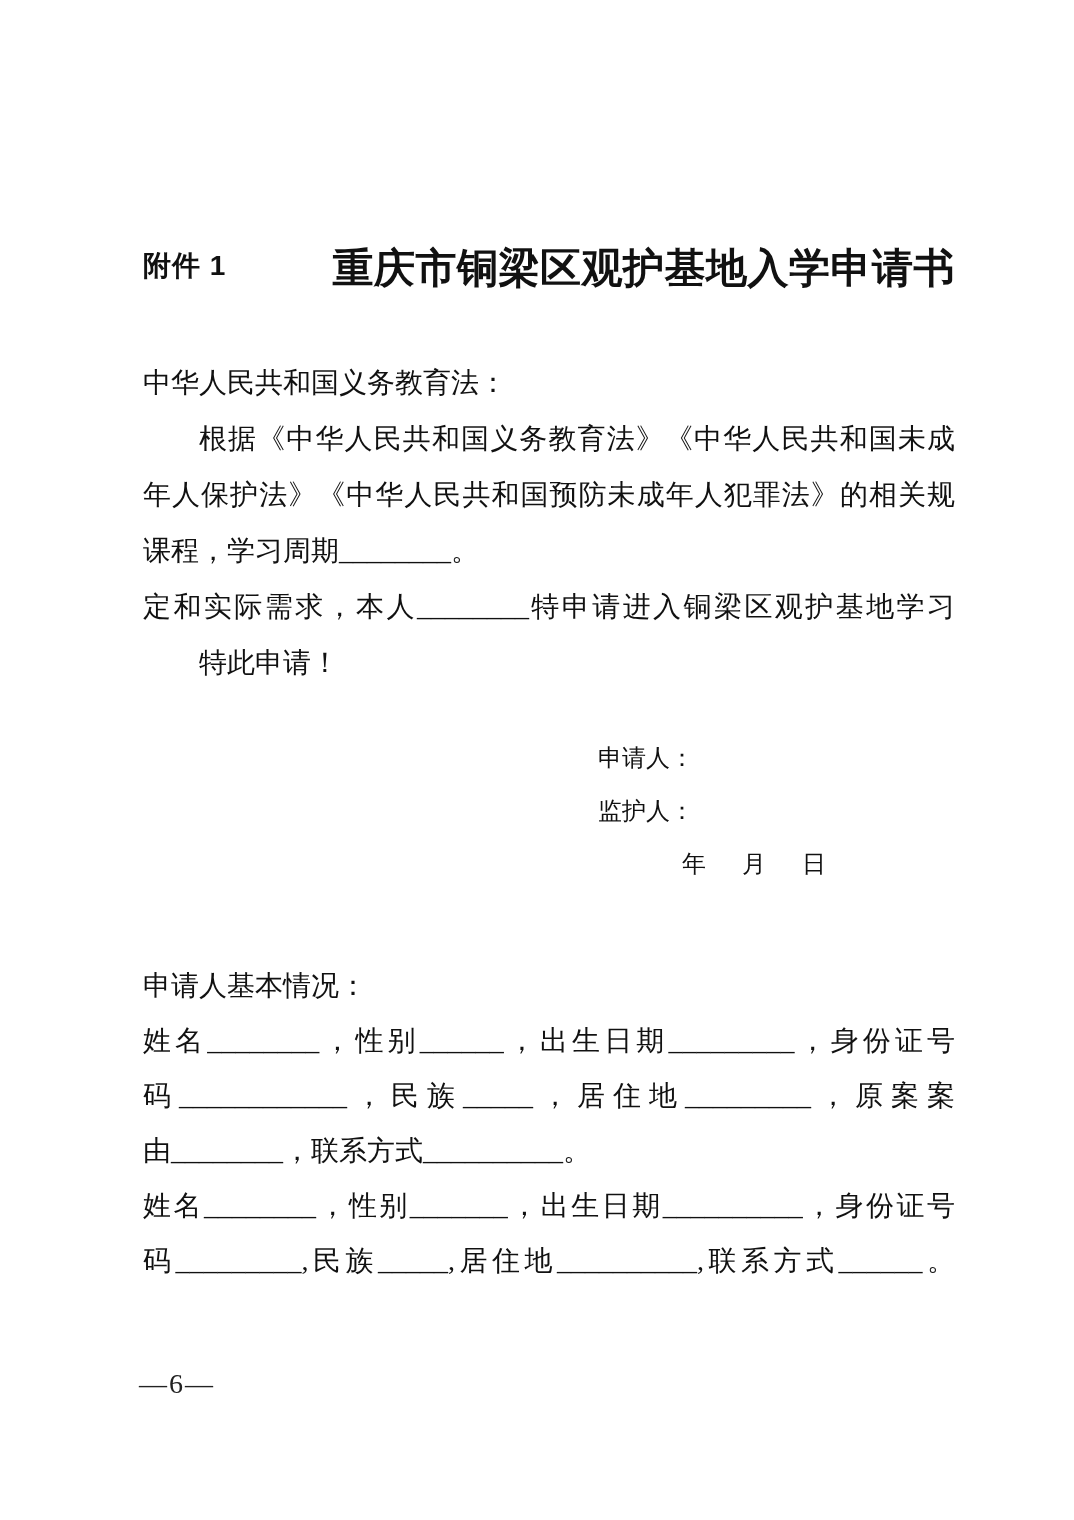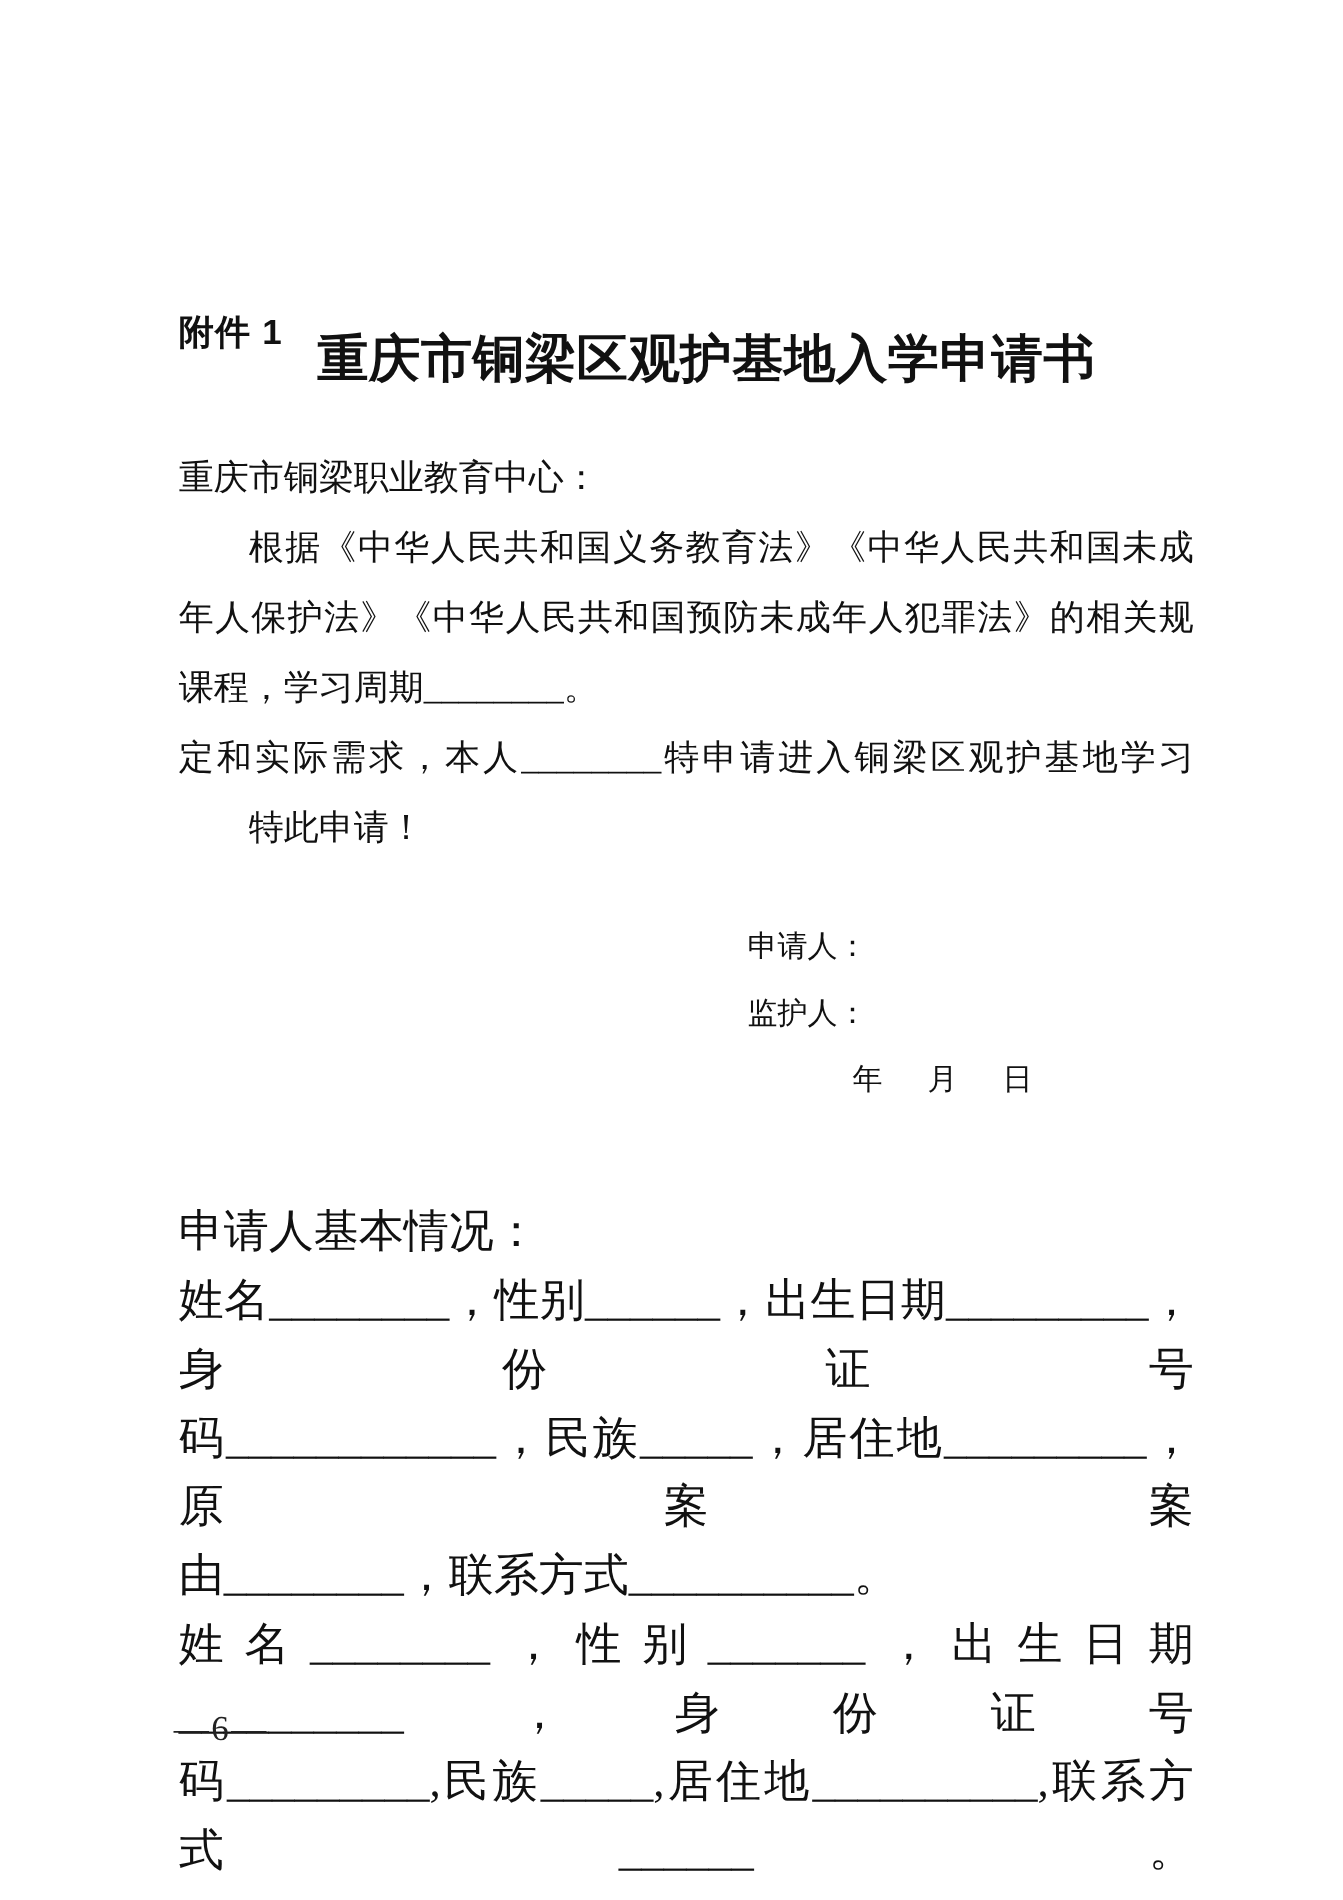--- a/index.html
+++ b/index.html
@@ -17,35 +17,36 @@
     position: absolute; left: 143px; top: 202px;
     font-family: "Liberation Sans", "DejaVu Sans", sans-serif;
     font-weight: 600;
     font-size: 28px; line-height: 32px;
     letter-spacing: 1px;
     margin-top: 48px;
   }
 
   .doc-title {
     position: absolute; left: 143px; top: 246px; width: 812px;
-    margin: 16px;
-    text-align: center;
+    margin: 0;
+    text-align: right;
     font-size: 41px; line-height: 50px;
     font-weight: 700;
     letter-spacing: 0.5px;
     white-space: nowrap;
+    font-family: Liberation Mono, monospace;
   }
 
   .letter {
     position: absolute; left: 143px; top: 355px; width: 812px;
     font-size: 28px; line-height: 56px;
   }
   .details {
     position: absolute; left: 143px; top: 958px; width: 812px;
-    font-size: 36px; line-height: 55px;
+    font-size: 28px; line-height: 55px;
   }
   .line { white-space: nowrap; }
   .line.just {
     white-space: normal;
     text-align: justify;
     text-align-last: justify;
   }
   .line.indent { text-indent: 2em; }
 
   .signature {
@@ -67,21 +68,21 @@
 </head>
 <body>
 
 <div class="page">
 
   <div class="attachment">附件 1</div>
 
   <h1 class="doc-title">重庆市铜梁区观护基地入学申请书</h1>
 
   <div class="letter">
-    <div class="line">重庆市铜梁职业教育中心：</div>
+    <div class="line">中华人民共和国义务教育法：</div>
     <div class="line just indent">根据《中华人民共和国义务教育法》《中华人民共和国未成</div>
     <div class="line just">年人保护法》《中华人民共和国预防未成年人犯罪法》的相关规</div>
     <div class="line">课程，学习周期________。</div>
     <div class="line just">定和实际需求，本人________特申请进入铜梁区观护基地学习</div>
     <div class="line indent">特此申请！</div>
   </div>
 
   <div class="signature">
     <div class="line">申请人：</div>
     <div class="line">监护人：</div>

